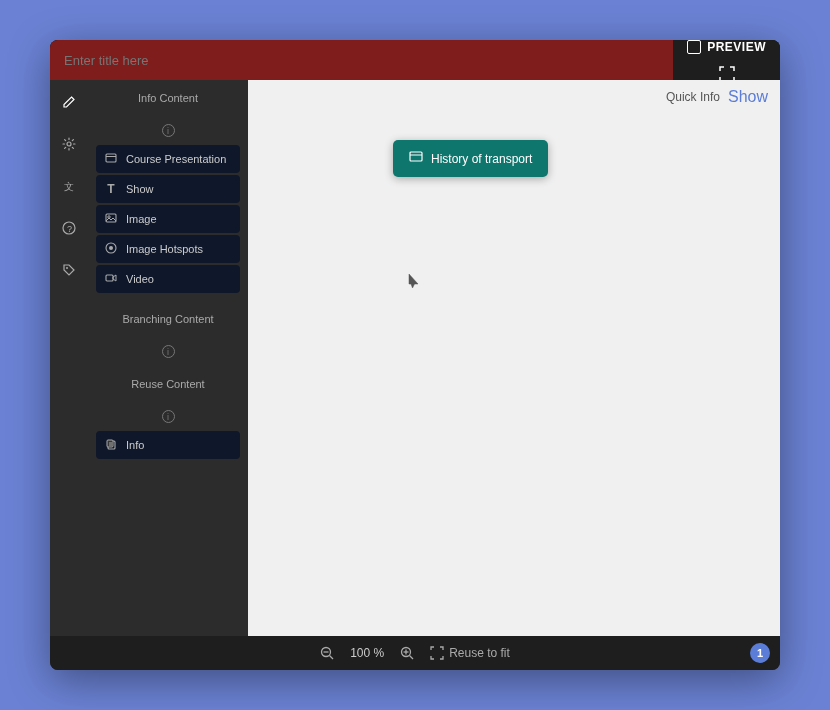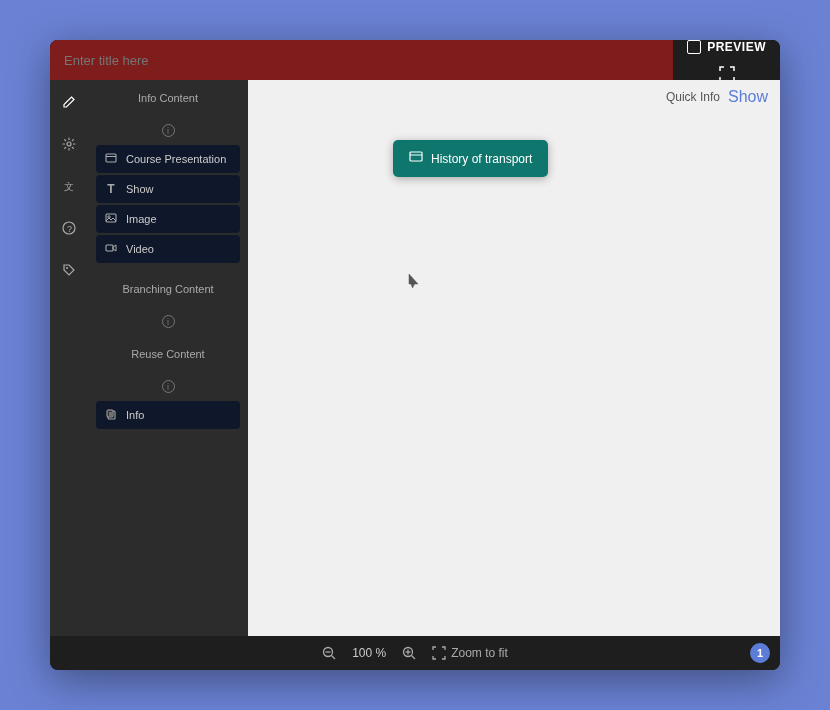--- a/index.html
+++ b/index.html
@@ -373,20 +373,29 @@
               <rect x="1" y="2" width="10" height="8" rx="1" stroke="#aaa" stroke-width="1.1"></rect>
               <circle cx="4" cy="5" r="1.2" stroke="#aaa" stroke-width="1"></circle>
               <path d="M1 9l3-3 2 2 2-2 3 3" stroke="#aaa" stroke-width="1" fill="none"></path>
             </svg>
           </span>
           <span>Image</span>
         </div>
         <div class="panel-item">
           <span class="panel-item-icon">
             <svg width="12" height="12" viewBox="0 0 12 12" fill="none">
+              <circle cx="6" cy="6" r="5" stroke="#aaa" stroke-width="1.1"></circle>
+              <circle cx="6" cy="6" r="2" fill="#aaa"></circle>
+            </svg>
+          </span>
+          <span>Image Hotspots</span>
+        </div>
+        <div class="panel-item">
+          <span class="panel-item-icon">
+            <svg width="12" height="12" viewBox="0 0 12 12" fill="none">
               <rect x="1" y="3" width="7" height="6" rx="1" stroke="#aaa" stroke-width="1.1"></rect>
               <path d="M8 5l3-2v6l-3-2V5z" stroke="#aaa" stroke-width="1" fill="none"></path>
             </svg>
           </span>
           <span>Video</span>
         </div>
       </div>
 
       <div class="panel-section">
         <div class="panel-section-title">
@@ -459,21 +468,21 @@
           <line x1="9.5" y1="9.5" x2="13" y2="13" stroke="#aaa" stroke-width="1.3"></line>
         </svg>
       </button>
       <button class="zoom-fit-btn">
         <svg width="14" height="14" viewBox="0 0 14 14" fill="none">
           <polyline points="1,4 1,1 4,1" stroke="#aaa" stroke-width="1.3" fill="none"></polyline>
           <polyline points="10,1 13,1 13,4" stroke="#aaa" stroke-width="1.3" fill="none"></polyline>
           <polyline points="1,10 1,13 4,13" stroke="#aaa" stroke-width="1.3" fill="none"></polyline>
           <polyline points="10,13 13,13 13,10" stroke="#aaa" stroke-width="1.3" fill="none"></polyline>
         </svg>
-        <span>Zoom to fit</span>
+        <span>Reuse to fit</span>
       </button>
     </div>
     <div class="bottom-bar-badge">
       <span>1</span>
     </div>
   </div>
 
 </div>
 
 </body></html>

